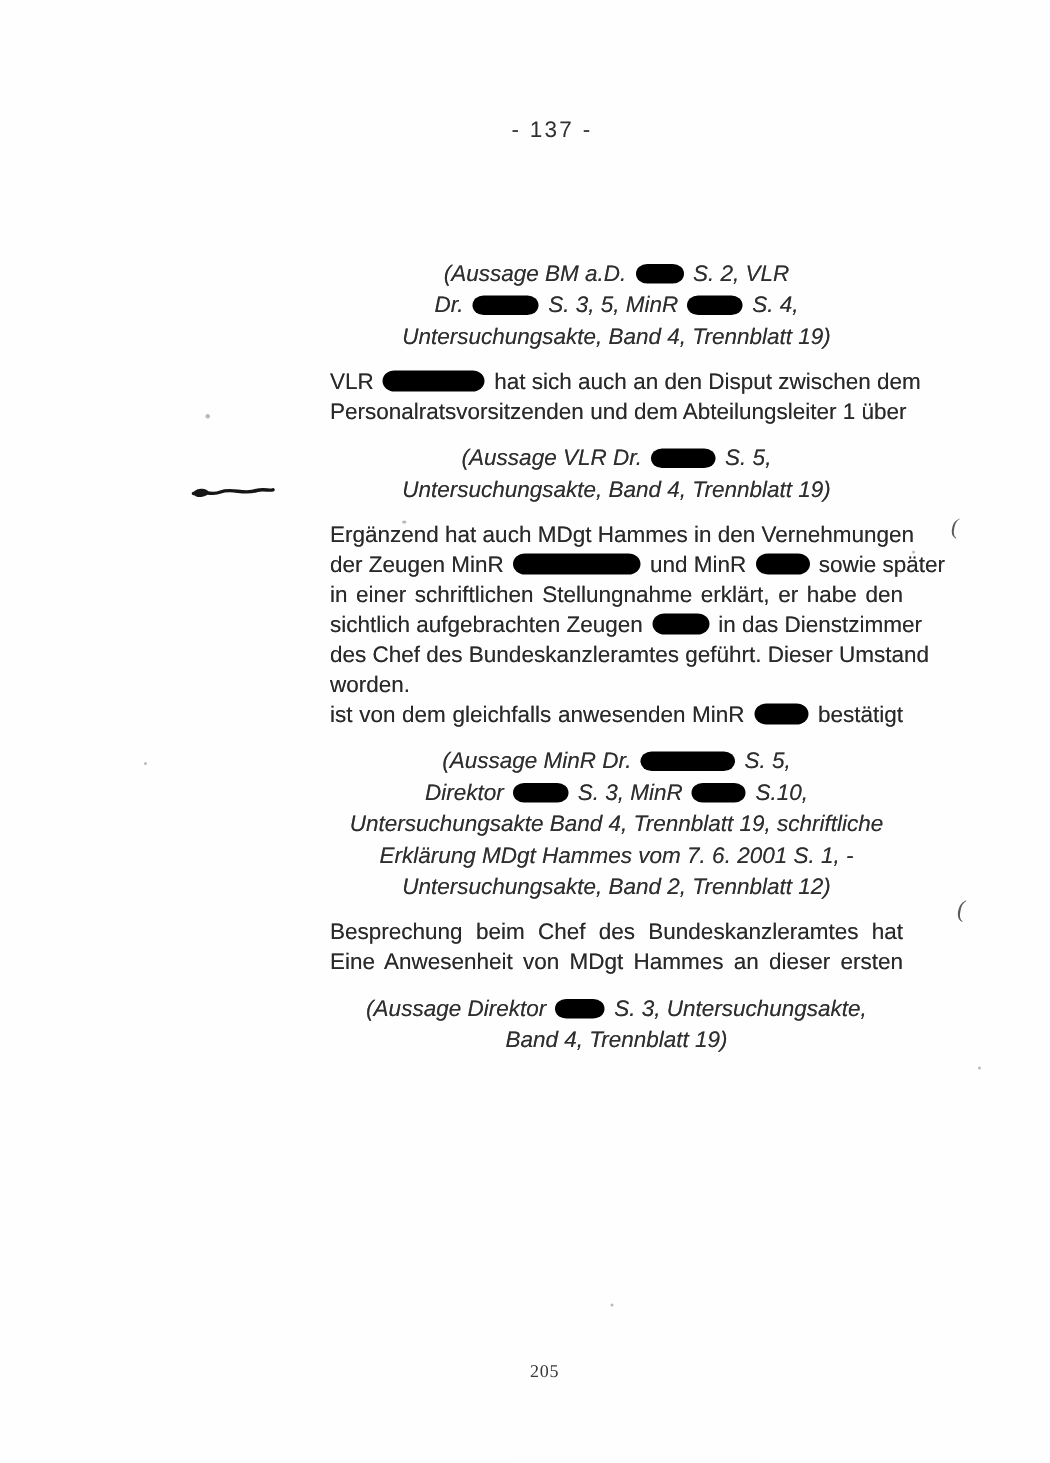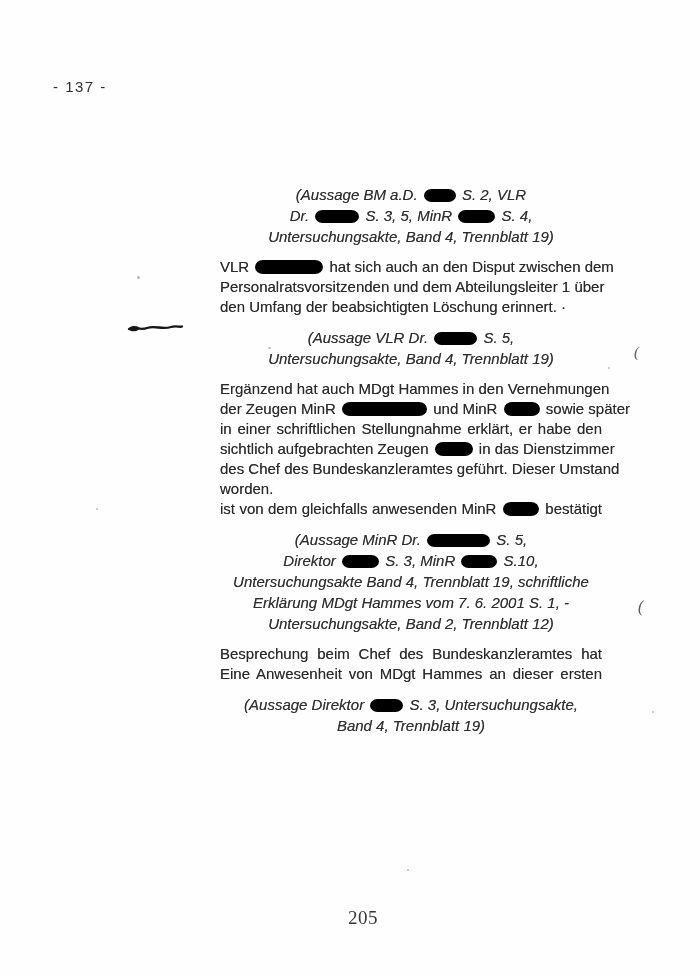--- a/index.html
+++ b/index.html
@@ -4,31 +4,31 @@
 <style>
   * { margin:0; padding:0; box-sizing:border-box; }
   html,body { background:#ffffff; }
   .page {
     position:relative; width:700px; height:975px;
     background:#fefefe; overflow:hidden;
     font-family:"Liberation Sans", sans-serif;
     color:#2a2a2a;
   }
   .page-header {
-    position:absolute; top:78px; left:53px; right:0;
-    text-align:left; font-size:15px; letter-spacing:1.5px; color:#303030;
+    position:absolute; top:78px; left:36px; right:0;
+    text-align:center; font-size:15px; letter-spacing:1.5px; color:#303030;
   }
   .page-footer {
     position:absolute; top:907px; left:26px; right:0;
     text-align:center;
     font-family:"Liberation Serif", serif;
-    font-size:19px; color:#383838; letter-spacing:0.5px;
+    font-size:12px; color:#383838; letter-spacing:0.5px;
   }
   .content-column {
-    position:absolute; left:220px; top:184px; width:382px;
+    position:absolute; left:220px; top:172px; width:382px;
   }
   .block + .block { margin-top:10px; }
   .citation {
     font-style:italic; font-size:15px; line-height:21px; color:#2e2e2e;
   }
   .citation .line { text-align:center; white-space:nowrap; }
   .bodypara { font-size:15px; line-height:20px; color:#292929; }
   .bodypara .line {
     text-align:justify; text-align-last:justify; white-space:nowrap;
   }
@@ -75,21 +75,20 @@
 
   <div class="content-column">
       <div class="block citation">
         <div class="line"><span>(Aussage BM a.D.</span> <span class="redaction" style="width: 32px;"></span> <span>S. 2, VLR</span></div>
         <div class="line"><span>Dr.</span> <span class="redaction" style="width: 44px;"></span> <span>S. 3, 5, MinR</span> <span class="redaction" style="width: 37px;"></span> <span>S. 4,</span></div>
         <div class="line"><span>Untersuchungsakte, Band 4, Trennblatt 19)</span></div>
       </div>
       <div class="block bodypara">
         <div class="line"><span>VLR</span> <span class="redaction" style="width: 68px;"></span> <span>hat sich auch an den Disput zwischen dem</span></div>
         <div class="line"><span>Personalratsvorsitzenden und dem Abteilungsleiter 1 über</span></div>
-        <div class="line lastline"><span>den Umfang der beabsichtigten Löschung erinnert.  ·</span></div>
       </div>
       <div class="block citation">
         <div class="line"><span>(Aussage VLR Dr.</span> <span class="redaction" style="width: 43px;"></span> <span>S. 5,</span></div>
         <div class="line"><span>Untersuchungsakte, Band 4, Trennblatt 19)</span></div>
       </div>
       <div class="block bodypara">
         <div class="line"><span>Ergänzend hat auch MDgt Hammes in den Vernehmungen</span></div>
         <div class="line"><span>der Zeugen MinR</span> <span class="redaction" style="width: 85px;"></span> <span>und MinR</span> <span class="redaction" style="width: 36px;"></span> <span>sowie später</span></div>
         <div class="line"><span>in einer schriftlichen Stellungnahme erklärt, er habe den</span></div>
         <div class="line"><span>sichtlich aufgebrachten Zeugen</span> <span class="redaction" style="width: 38px;"></span> <span>in das Dienstzimmer</span></div>

